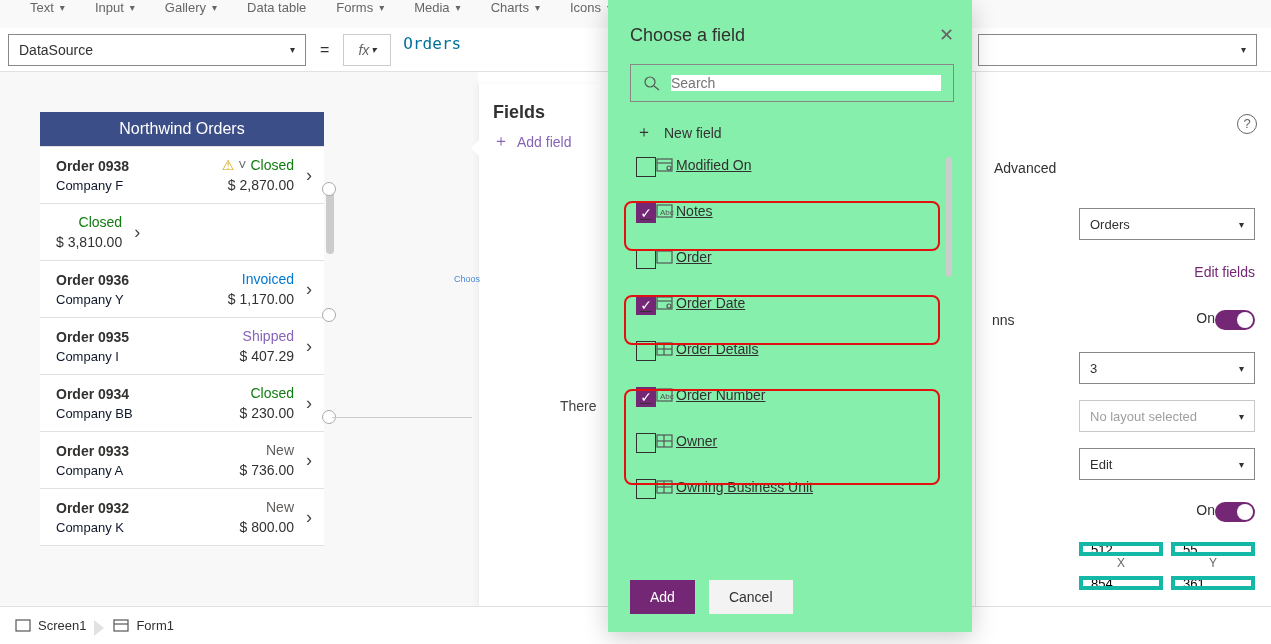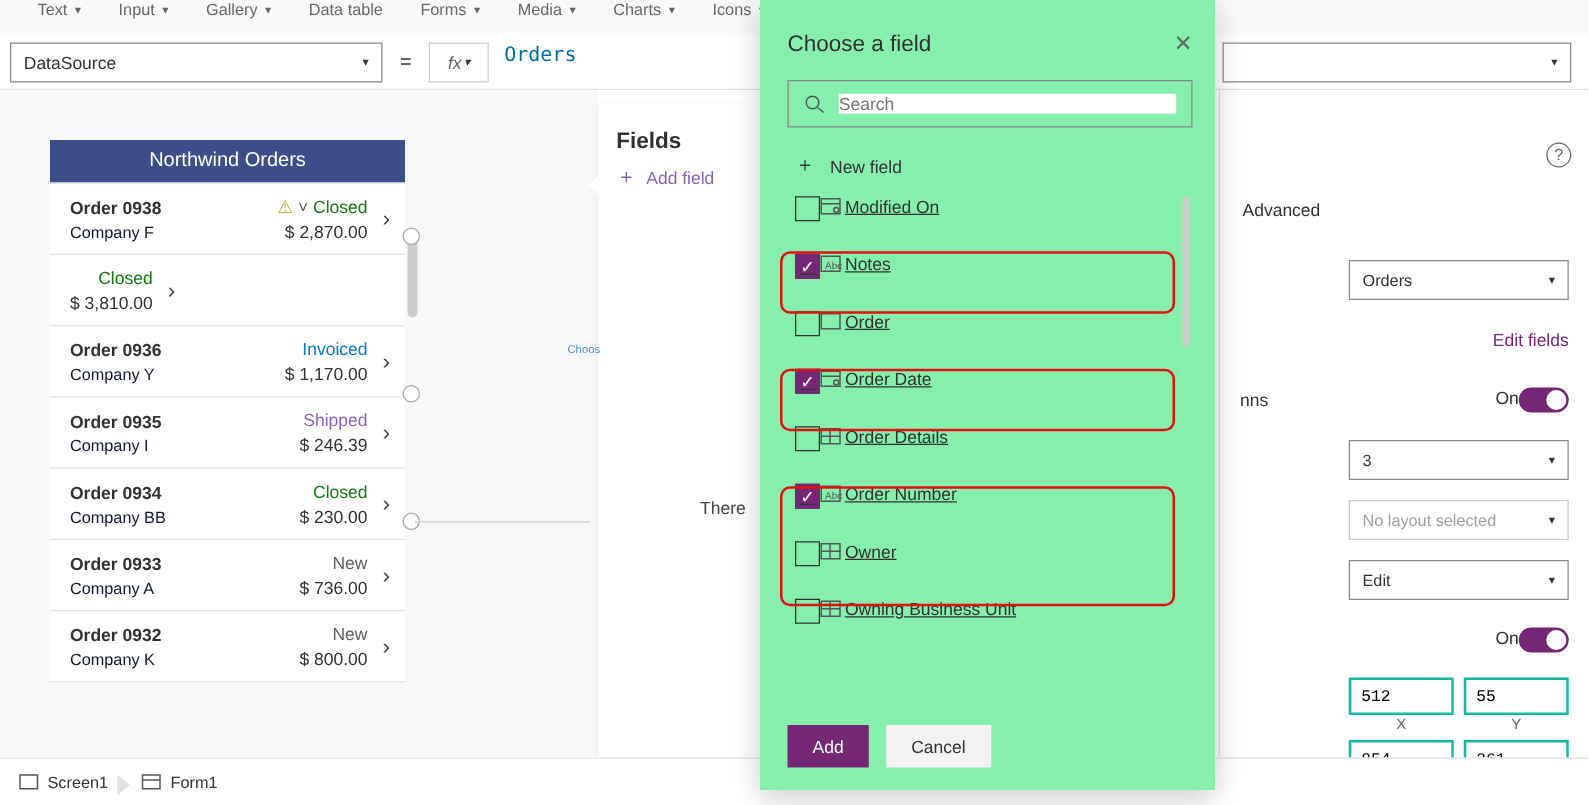--- a/index.html
+++ b/index.html
@@ -83,21 +83,21 @@
   .props { position: absolute; top: 72px; right: 0; bottom: 38px; width: 296px; background: #fff; border-left: 1px solid #e1e1e1; }
   .help-icon { position: absolute; top: 42px; right: 14px; width: 20px; height: 20px; border: 1px solid #666; border-radius: 50%; text-align: center; font-size: 13px; line-height: 18px; color: #666; }
   .prop-tab { position: absolute; top: 88px; left: 18px; font-size: 14px; color: #323130; }
   .prop-row { display: flex; align-items: center; justify-content: space-between; padding: 0 16px; height: 48px; font-size: 14px; }
   .sel-box { height: 32px; border: 1px solid #8a8886; display: flex; align-items: center; justify-content: space-between; padding: 0 10px; font-size: 13px; background: #fff; }
   .sel-box.disabled { color: #a19f9d; border-color: #c8c8c8; }
   .edit-link { color: #742774; cursor: pointer; }
   .toggle { width: 40px; height: 20px; background: #742774; border-radius: 10px; position: relative; }
   .toggle::after { content: ""; position: absolute; right: 2px; top: 2px; width: 16px; height: 16px; background: #fff; border-radius: 50%; }
   .toggle-wrap { display: flex; align-items: flex-start; gap: 0; }
-  .num-in { width: 84px; height: 30px; border: 2px solid #14b8a6; padding: 0 8px; font-size: 13px; font-family: Liberation Mono, monospace; }
+  .num-in { width: 84px; height: 14px; border: 4px solid #14b8a6; padding: 0 8px; font-size: 13px; }
   .xy-row { display: flex; gap: 8px; justify-content: flex-end; padding-right: 16px; }
   .xy-lbl { width: 84px; text-align: center; font-size: 12px; color: #666; }
 
   
   .bottom-bar { position: absolute; bottom: 0; left: 0; right: 0; height: 38px; border-top: 1px solid #e1e1e1; display: flex; align-items: center; padding-left: 14px; gap: 26px; font-size: 13px; background: #fff; }
   .crumb { display: flex; align-items: center; gap: 6px; position: relative; }
   .crumb::after { content: ""; position: absolute; right: -18px; top: 2px; width: 0; height: 0; border-top: 8px solid transparent; border-bottom: 8px solid transparent; border-left: 10px solid #e1e1e1; }
   .crumb:last-child::after { display: none; }
 
   .chev-sm { font-size: 10px; color: #333; }
@@ -193,21 +193,21 @@
           </div>
           <div class="order-chev">›</div>
         </div>
         <div class="order-item">
           <div class="order-left">
             <div class="order-num">Order 0935</div>
             <div class="order-company">Company I</div>
           </div>
           <div class="order-right">
             <div class="order-status status-shipped">Shipped</div>
-            <div class="order-price">$ 246.39</div>
+            <div class="order-price">$ 407.29</div>
           </div>
           <div class="order-chev">›</div>
         </div>
         <div class="order-item">
           <div class="order-left">
             <div class="order-num">Order 0934</div>
             <div class="order-company">Company BB</div>
           </div>
           <div class="order-right">
             <div class="order-status status-closed">Closed</div>

